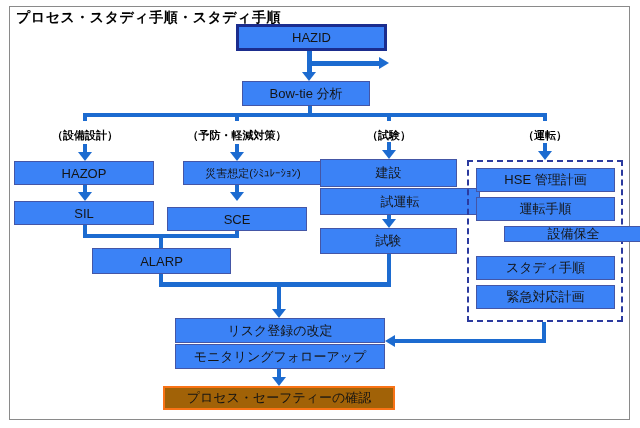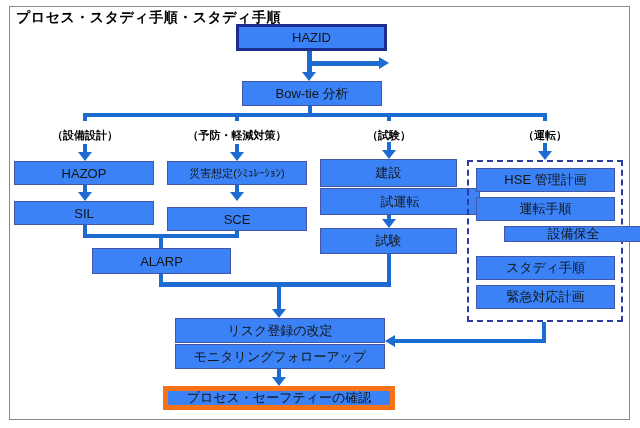--- a/index.html
+++ b/index.html
@@ -15,22 +15,22 @@
     position:absolute; left:16px; top:9px; font-size:14px; font-weight:bold;
     color:#000; letter-spacing:0.5px; white-space:nowrap;
   }
   .node {
     position:absolute; box-sizing:border-box;
     background:#3b82f6; border:1px solid #4456a6;
     display:flex; align-items:center; justify-content:center;
     font-size:13px; color:#141414; text-align:center; white-space:nowrap;
   }
   .node.hazid  { border:3px solid #1b2d8e; font-size:13px; }
-  .node.small  { font-size:11px; }
-  .node.confirm { border:5px solid #f97316; background:#3b82f6; }
+  .node.small  { font-size:11px;margin-left:16px; }
+  .node.confirm { border:2px solid #f97316; background:#a16207; }
   .dashed-group {
     position:absolute; box-sizing:border-box;
     border:2px dashed #2b3a9e; background:transparent;
   }
   .col-label {
     position:absolute; font-size:11px; color:#000; text-align:center;
     white-space:nowrap; font-weight:bold;
   }
   .line { position:absolute; background:#1c6bd0; }
   .ah { position:absolute; width:0; height:0; }
@@ -96,21 +96,21 @@
     <div class="line" style="left:277px;top:369px;width:4px;height:9px;"></div>
     <div class="ah ah-down" style="left:272px;top:377px;"></div>
   </div>
 
   <div class="col-label" style="left:25px;top:128px;width:120px;">（設備設計）</div>
   <div class="col-label" style="left:167px;top:128px;width:140px;">（予防・軽減対策）</div>
   <div class="col-label" style="left:344px;top:128px;width:90px;">（試験）</div>
   <div class="col-label" style="left:500px;top:128px;width:90px;">（運転）</div>
 
   <div class="node hazid" style="left:236px;top:24px;width:151px;height:27px;">HAZID</div>
-  <div class="node" style="left:242px;top:81px;width:140px;height:25px;">Bow-tie 分析</div>
+  <div class="node" style="left:242px;top:81px;width:128px;height:25px;">Bow-tie 分析</div>
 
   <div class="node" style="left:14px;top:161px;width:140px;height:24px;">HAZOP</div>
   <div class="node small" style="left:167px;top:161px;width:140px;height:24px;">災害想定(ｼﾐｭﾚｰｼｮﾝ)</div>
   <div class="node" style="left:14px;top:201px;width:140px;height:24px;">SIL</div>
   <div class="node" style="left:167px;top:201px;width:140px;height:24px;margin-top:6px;">SCE</div>
   <div class="node" style="left:92px;top:248px;width:139px;height:26px;">ALARP</div>
 
   <div class="node" style="left:320px;top:159px;width:137px;height:28px;">建設</div>
   <div class="node" style="left:320px;top:188px;width:160px;height:27px;">試運転</div>
   <div class="node" style="left:320px;top:228px;width:137px;height:26px;">試験</div>

